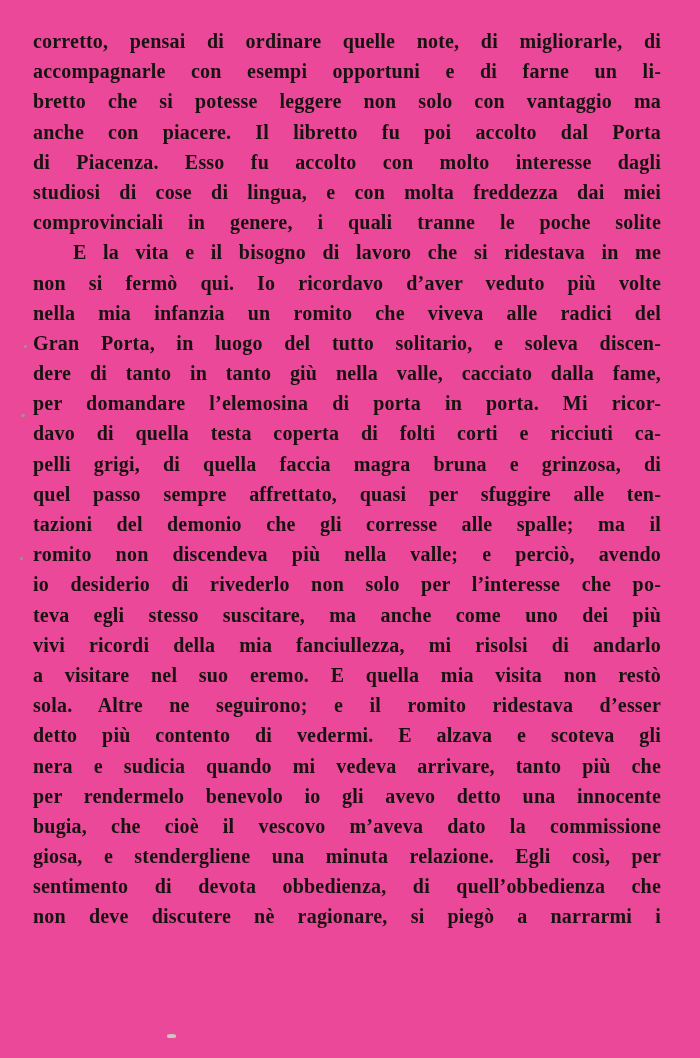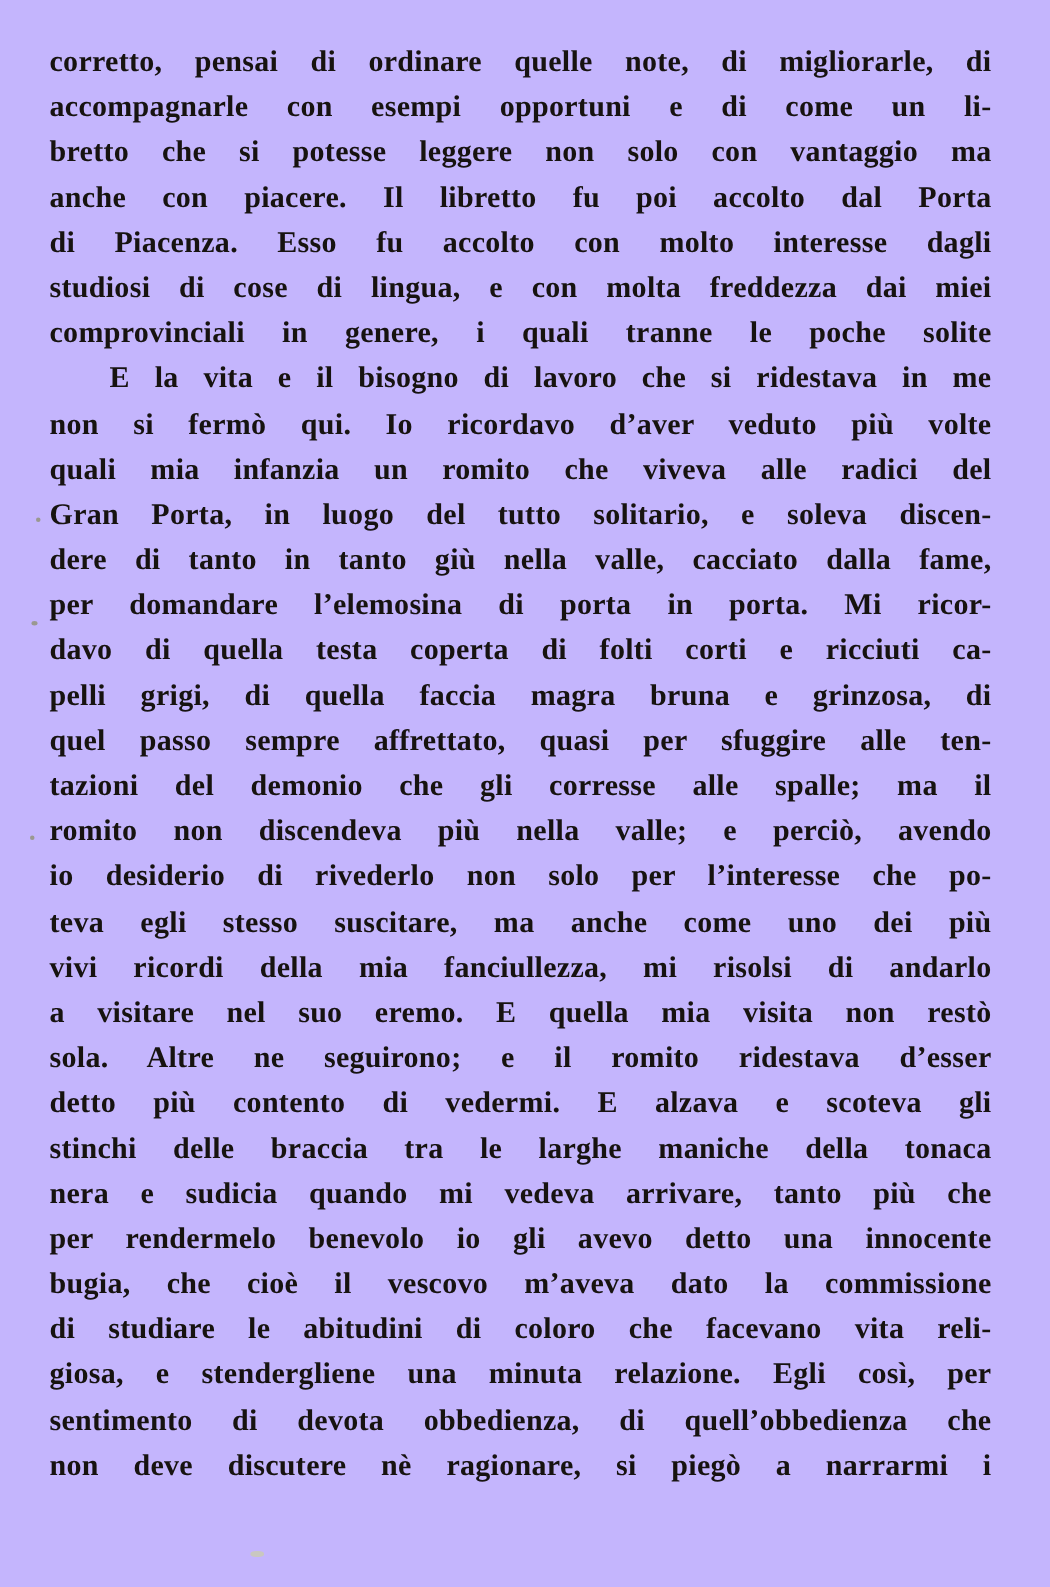--- a/index.html
+++ b/index.html
@@ -9,21 +9,21 @@
   body {
     width: 700px;
     height: 1058px;
     background: #ffffff;
     overflow: hidden;
   }
   .page {
     position: relative;
     width: 700px;
     height: 1058px;
-    background: #c4b5fd;
+    background: #ec4899;
     overflow: hidden;
     font-family: "Liberation Serif", "DejaVu Serif", serif;
   }
   .text-block {
     position: absolute;
     left: 33px;
     top: 26px;
     width: 628px;
     font-size: 20px;
     font-weight: 700;
@@ -58,48 +58,46 @@
   .speck.s3 { left: 20px; top: 557px; width: 3px; height: 3px; }
   .speck.s4 { left: 167px; top: 1034px; width: 9px; height: 4px;
               border-radius: 40%; background: #c9c7c0; }
 </style>
 </head>
 <body>
 
 <div class="page">
   <div class="text-block">
       <div class="line">corretto, pensai di ordinare quelle note, di migliorarle, di</div>
-      <div class="line">accompagnarle con esempi opportuni e di come un li-</div>
+      <div class="line">accompagnarle con esempi opportuni e di farne un li-</div>
       <div class="line">bretto che si potesse leggere non solo con vantaggio ma</div>
       <div class="line">anche con piacere. Il libretto fu poi accolto dal Porta</div>
       <div class="line">di Piacenza. Esso fu accolto con molto interesse dagli</div>
       <div class="line">studiosi di cose di lingua, e con molta freddezza dai miei</div>
       <div class="line">comprovinciali in genere, i quali tranne le poche solite</div>
       <div class="line indent">E la vita e il bisogno di lavoro che si ridestava in me</div>
       <div class="line">non si fermò qui. Io ricordavo d’aver veduto più volte</div>
-      <div class="line">quali mia infanzia un romito che viveva alle radici del</div>
+      <div class="line">nella mia infanzia un romito che viveva alle radici del</div>
       <div class="line">Gran Porta, in luogo del tutto solitario, e soleva discen-</div>
       <div class="line">dere di tanto in tanto giù nella valle, cacciato dalla fame,</div>
       <div class="line">per domandare l’elemosina di porta in porta. Mi ricor-</div>
       <div class="line">davo di quella testa coperta di folti corti e ricciuti ca-</div>
       <div class="line">pelli grigi, di quella faccia magra bruna e grinzosa, di</div>
       <div class="line">quel passo sempre affrettato, quasi per sfuggire alle ten-</div>
       <div class="line">tazioni del demonio che gli corresse alle spalle; ma il</div>
       <div class="line">romito non discendeva più nella valle; e perciò, avendo</div>
       <div class="line">io desiderio di rivederlo non solo per l’interesse che po-</div>
       <div class="line">teva egli stesso suscitare, ma anche come uno dei più</div>
       <div class="line">vivi ricordi della mia fanciullezza, mi risolsi di andarlo</div>
       <div class="line">a visitare nel suo eremo. E quella mia visita non restò</div>
       <div class="line">sola. Altre ne seguirono; e il romito ridestava d’esser</div>
       <div class="line">detto più contento di vedermi. E alzava e scoteva gli</div>
-      <div class="line">stinchi delle braccia tra le larghe maniche della tonaca</div>
       <div class="line">nera e sudicia quando mi vedeva arrivare, tanto più che</div>
       <div class="line">per rendermelo benevolo io gli avevo detto una innocente</div>
       <div class="line">bugia, che cioè il vescovo m’aveva dato la commissione</div>
-      <div class="line">di studiare le abitudini di coloro che facevano vita reli-</div>
       <div class="line">giosa, e stendergliene una minuta relazione. Egli così, per</div>
       <div class="line">sentimento di devota obbedienza, di quell’obbedienza che</div>
       <div class="line">non deve discutere nè ragionare, si piegò a narrarmi i</div>
     </div>
   <div class="speck s1"></div>
   <div class="speck s2"></div>
   <div class="speck s3"></div>
   <div class="speck s4"></div>
 </div>
 

